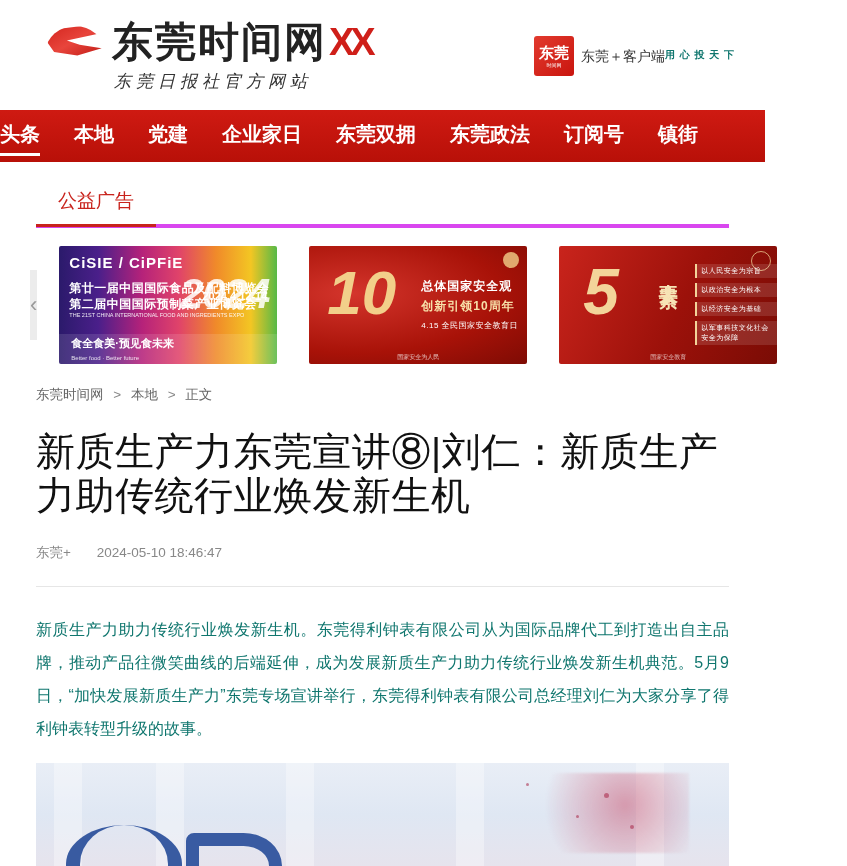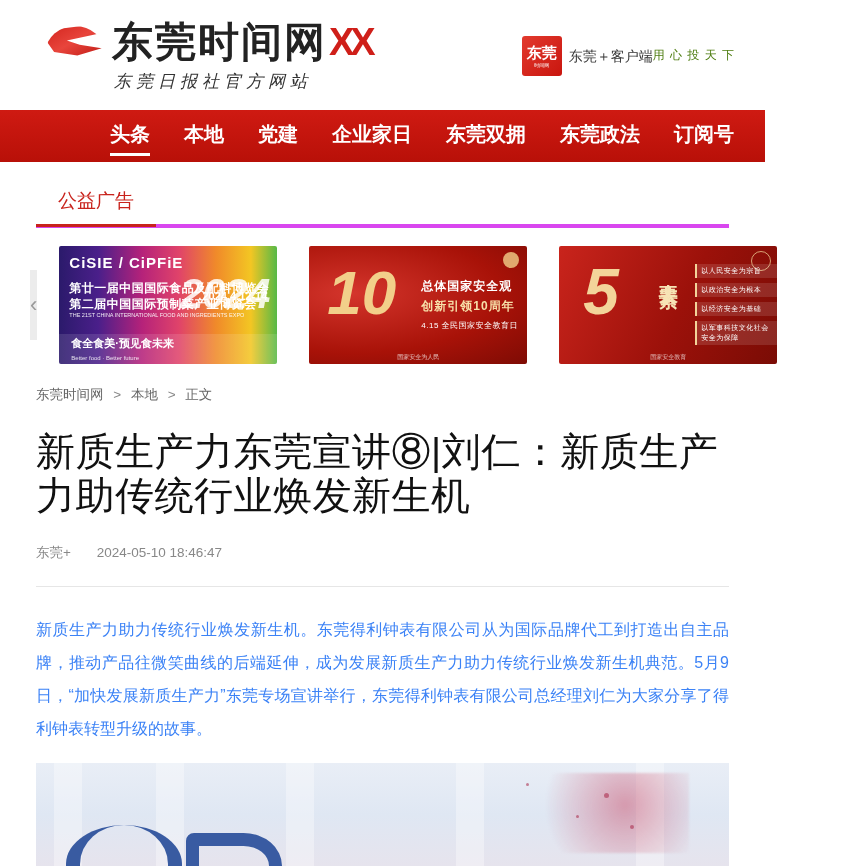--- a/index.html
+++ b/index.html
@@ -111,33 +111,33 @@
     display: flex;
     flex-direction: row;
     justify-content: center;
   }
   .app-badge .txt .t1 {
     font-size: 14px;
     color: #333;
     line-height: 18px;
   }
   .app-badge .txt .t2 {
-    font-size: 12px;
-    color: #4d7c0f;
+    font-size: 10px;
+    color: #0f766e;
     line-height: 16px;
     letter-spacing: 1px;
+    font-weight: bold;
   }
 
   
   .main-nav {
     height: 52px;
     background: linear-gradient(180deg, #cf1a12 0%, #b81008 100%);
     display: flex;
     align-items: center;
-    padding-left: 110px;
     box-sizing: border-box;
     overflow: hidden;
   }
   .nav-item {
     color: #fff;
     font-size: 20px;
     font-weight: bold;
     margin-right: 34px;
     white-space: nowrap;
     position: relative;
@@ -446,21 +446,21 @@
     margin-right: 22px;
   }
   .divider {
     height: 1px;
     background: #e6e6e6;
     margin: 0 0 26px 0;
   }
   .article-body p {
     font-size: 16px;
     line-height: 33px;
-    color: #3b82f6;
+    color: #0f766e;
     margin: 0 0 18px 0;
     text-align: justify;
   }
   .article-figure {
     width: 100%;
     height: 130px;
     margin-top: 8px;
     position: relative;
     overflow: hidden;
     background: linear-gradient(180deg, #e9eef6 0%, #dfe7f3 40%, #eae2ea 100%);

